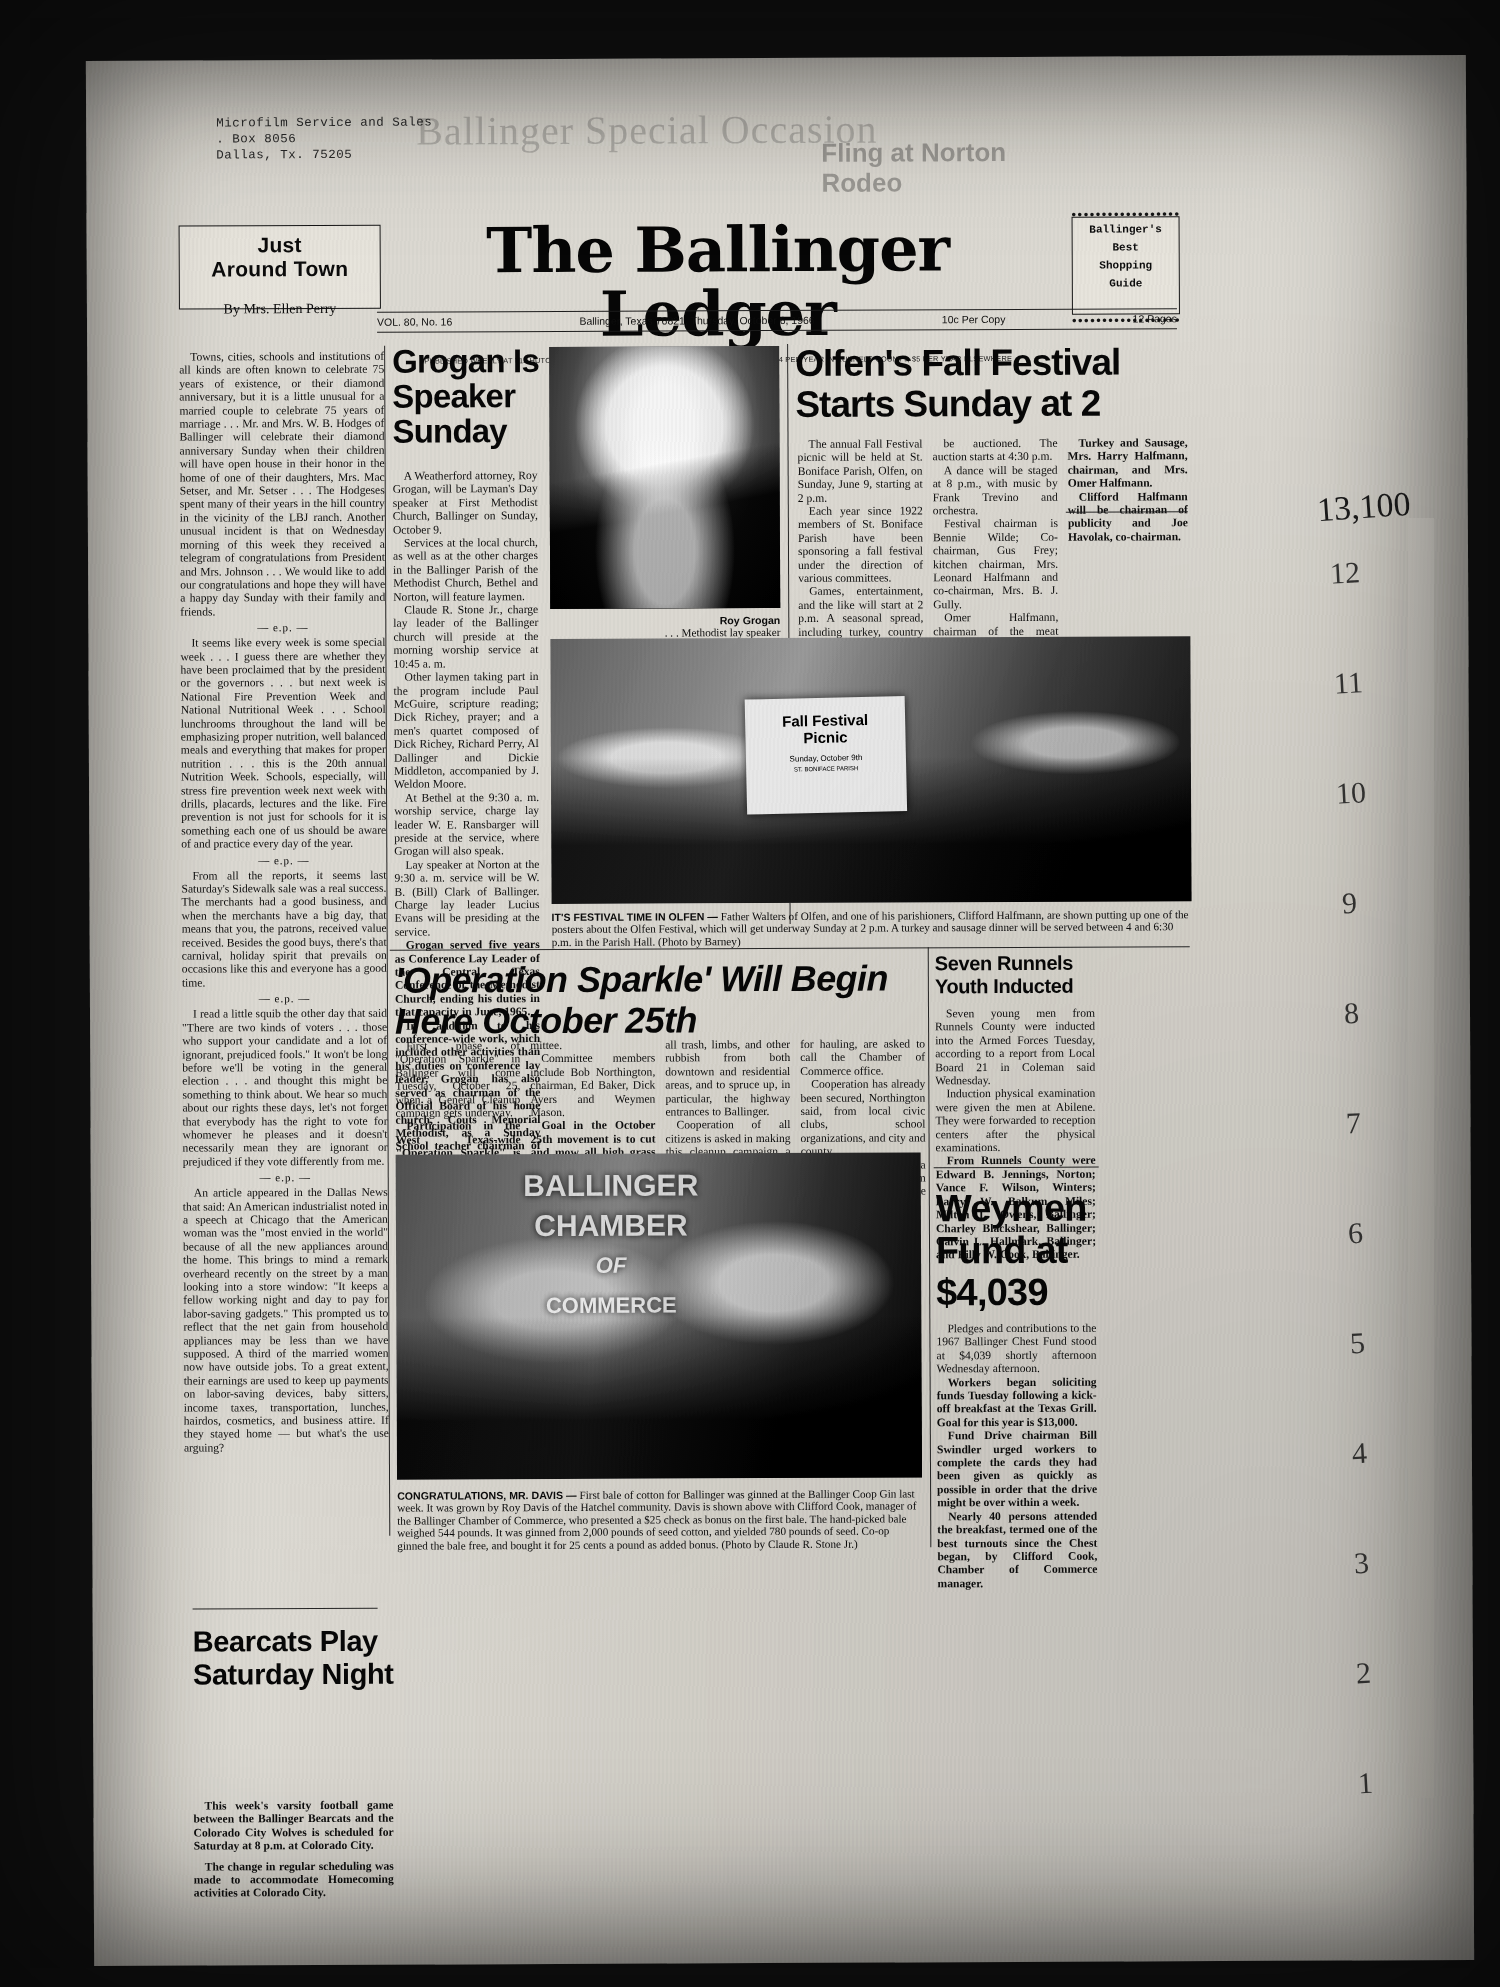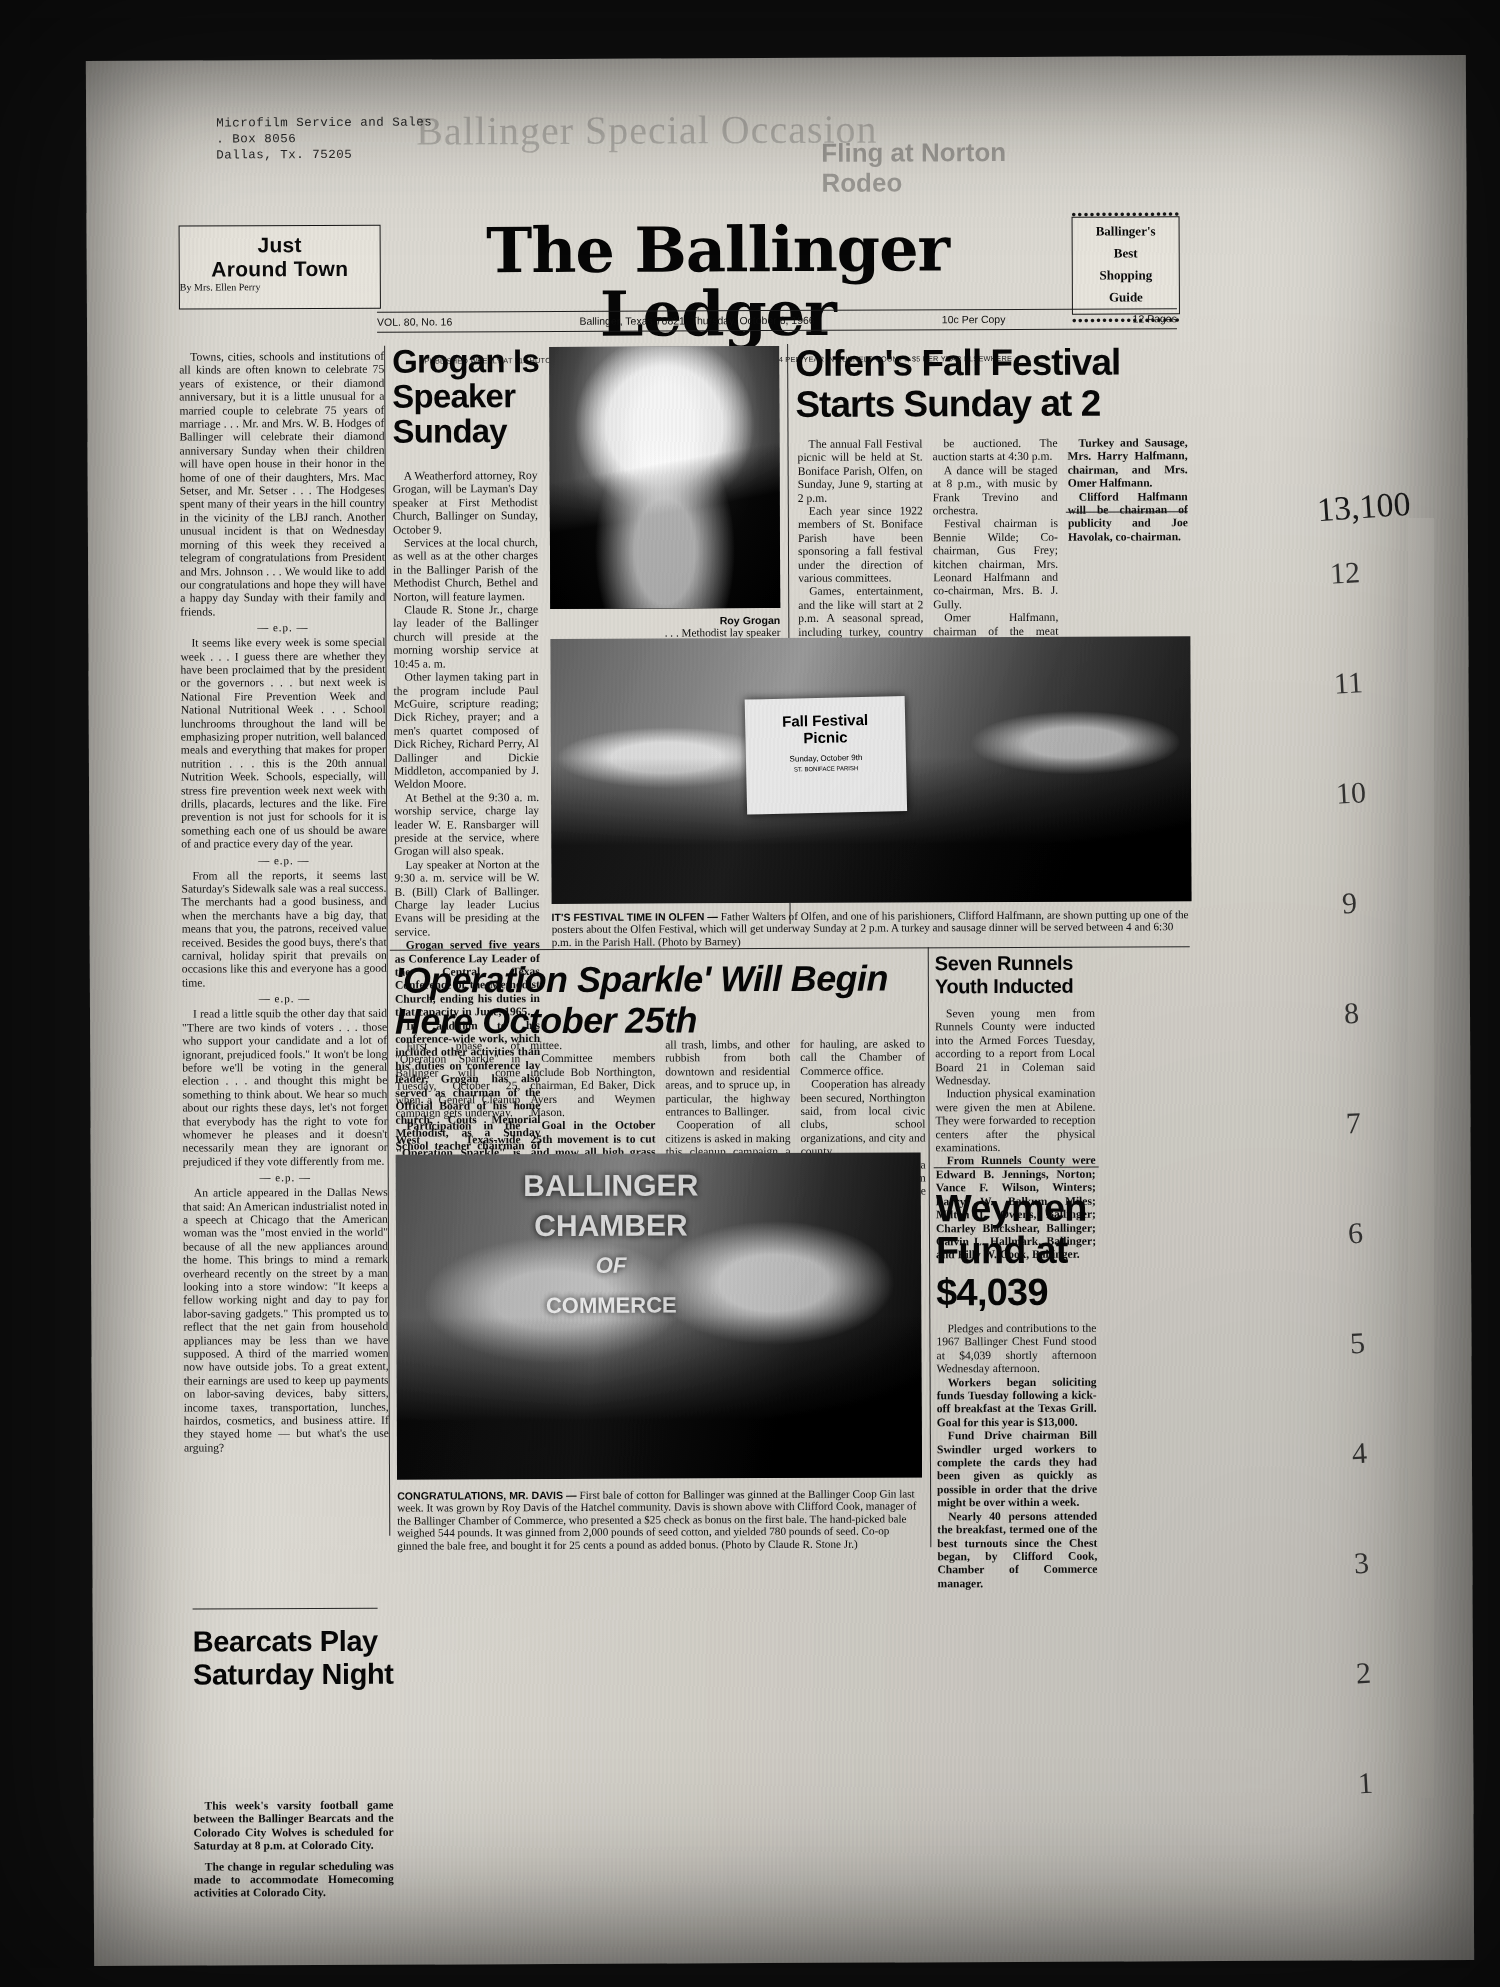--- a/index.html
+++ b/index.html
@@ -28,28 +28,28 @@
 
   
   .ghosttop{position:absolute;left:330px;top:48px;width:760px;height:70px;opacity:.18;
     font-family:"Liberation Serif",serif;font-size:40px;color:#000;letter-spacing:1px;}
   .ghostblock{position:absolute;left:735px;top:80px;width:260px;height:90px;opacity:.30;}
   .ghostblock div{font-family:"Liberation Sans",sans-serif;font-weight:bold;font-size:26px;color:#111;line-height:30px;}
 
   .justbox{position:absolute;left:92px;top:165px;width:200px;height:82px;border:1.5px solid #1a1a1a;background:#e2dfd8;}
   .justbox .jt{font-family:"Liberation Sans",sans-serif;font-weight:bold;font-size:21px;text-align:center;margin-top:7px;color:#111;letter-spacing:.3px;}
   .justbox .jt2{font-family:"Liberation Sans",sans-serif;font-weight:bold;font-size:21px;text-align:center;color:#111;letter-spacing:.3px;}
-  .justbox .jby{font-family:"Liberation Serif",serif;font-size:10px;margin-top:0;color:#111;}
+  .justbox .jby{font-family:"Liberation Serif",serif;font-size:14px;text-align:center;margin-top:20px;color:#111;}
 
   .masthead{position:absolute;left:296px;top:160px;width:670px;text-align:center;}
   .masthead .title{font-family:"DejaVu Serif",serif;font-weight:bold;font-size:62px;line-height:64px;color:#0c0c0c;letter-spacing:-1px;}
   .masthead .pubinfo{font-family:"Liberation Sans",sans-serif;font-size:7.4px;letter-spacing:.2px;color:#1c1c1c;margin-top:9px;}
 
   .shopbox{position:absolute;left:985px;top:160px;width:106px;height:96px;border:1.5px solid #1b1b1b;background:#e2dfd8;text-align:center;}
-  .shopbox div{font-family:Liberation Serif, serif;font-weight:bold;font-size:13px;color:#111;margin-top:6px;}
+  .shopbox div{font-family:Liberation Mono, monospace;font-weight:bold;font-size:11px;color:#111;margin-top:6px;}
   .dots{position:absolute;font-family:"Liberation Sans",sans-serif;font-size:13px;letter-spacing:1.5px;color:#1a1a1a;}
 
   .folioline{position:absolute;left:290px;top:252px;width:800px;border-top:1px solid #222;}
   .folio{position:absolute;left:290px;top:256px;width:800px;display:flex;justify-content:space-between;
     font-family:"Liberation Sans",sans-serif;font-size:10.5px;color:#131313;}
   .folioline2{position:absolute;left:290px;top:272px;width:800px;border-top:1px solid #222;}
 
   
   .col{position:absolute;font-family:"Liberation Serif",serif;color:#121212;}
   .col p{margin:0 0 0 0;text-indent:11px;text-align:justify;font-size:11.6px;line-height:13.4px;}

